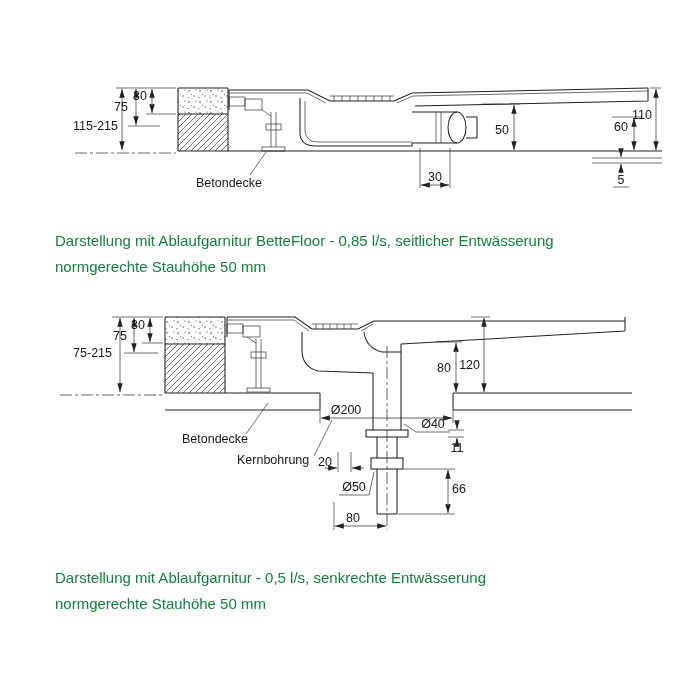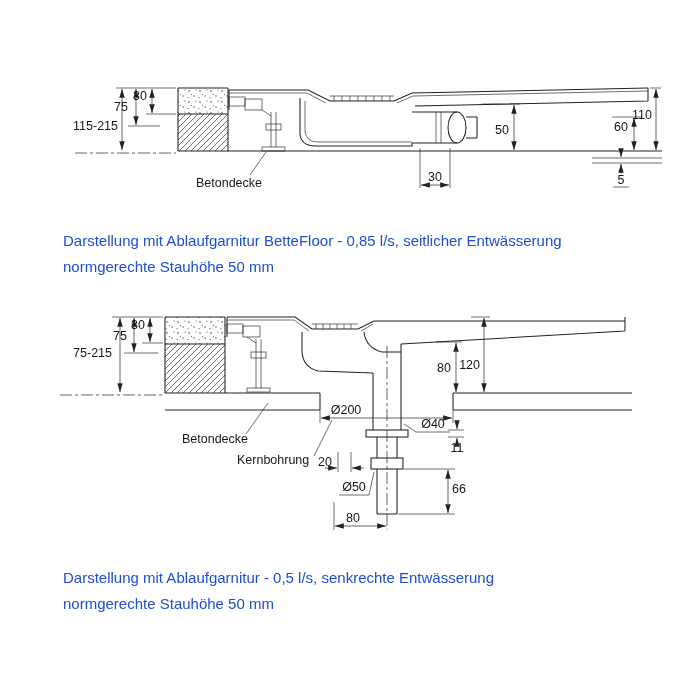--- a/index.html
+++ b/index.html
@@ -1,17 +1,17 @@
 <!DOCTYPE html>
 <html><head>
 <meta charset="utf-8">
 <style>
   html,body{margin:0;padding:0;background:#fff;}
   .page{position:relative;width:700px;height:700px;background:#ffffff;font-family:"Liberation Sans",sans-serif;overflow:hidden;padding-left:37px;}
-  .caption{position:absolute;left:55px;font-size:15px;line-height:26px;color:#1d4ed8;margin-left:8px;}
+  .caption{position:absolute;left:55px;font-size:15px;line-height:26px;color:#15803d;}
   svg{position:absolute;left:0;top:0;}
   svg text{font-family:"Liberation Sans",sans-serif;font-size:12.5px;fill:#161616;}
   .ol{stroke:#222;stroke-width:1.05;fill:none;}
   .thin{stroke:#222;stroke-width:0.65;fill:none;}
   .dim{stroke:#222;stroke-width:0.7;fill:none;}
   .cl{stroke:#222;stroke-width:0.7;fill:none;stroke-dasharray:12 3 3 3;}
 </style>
 </head>
 <body>
 

